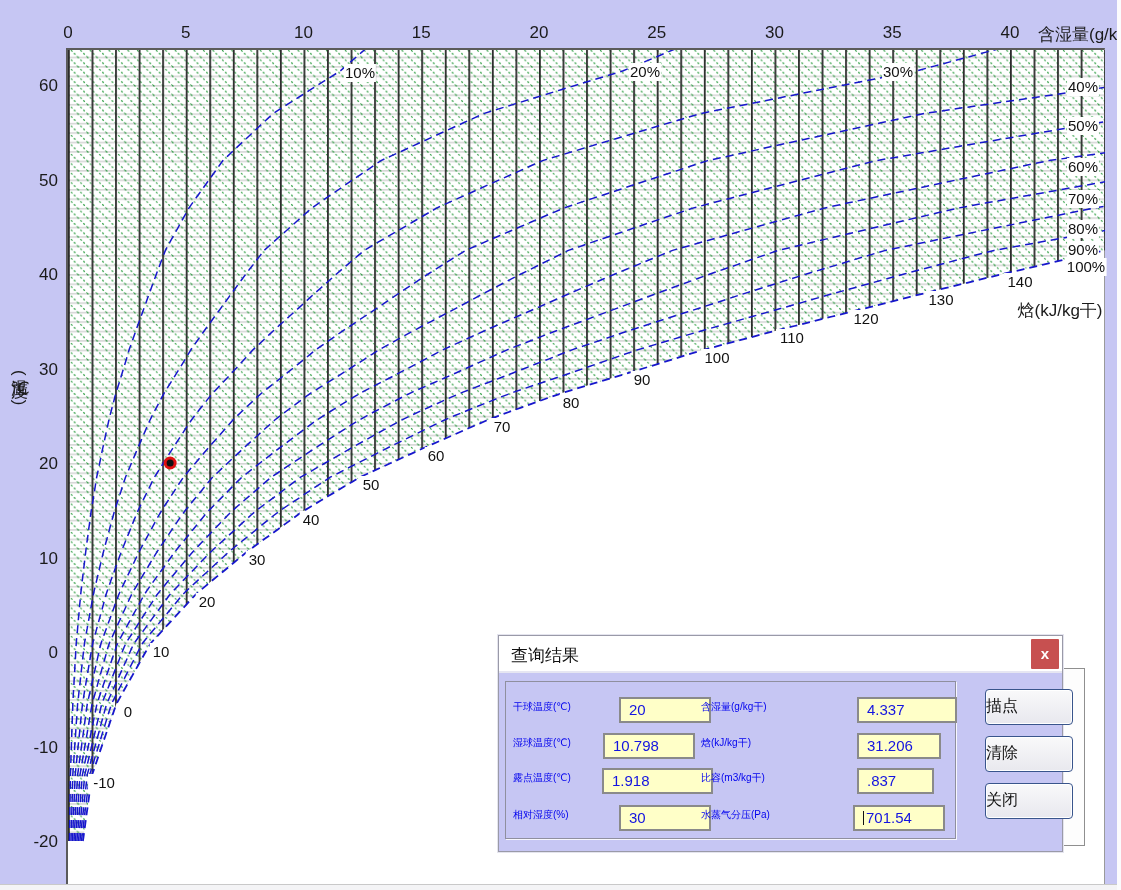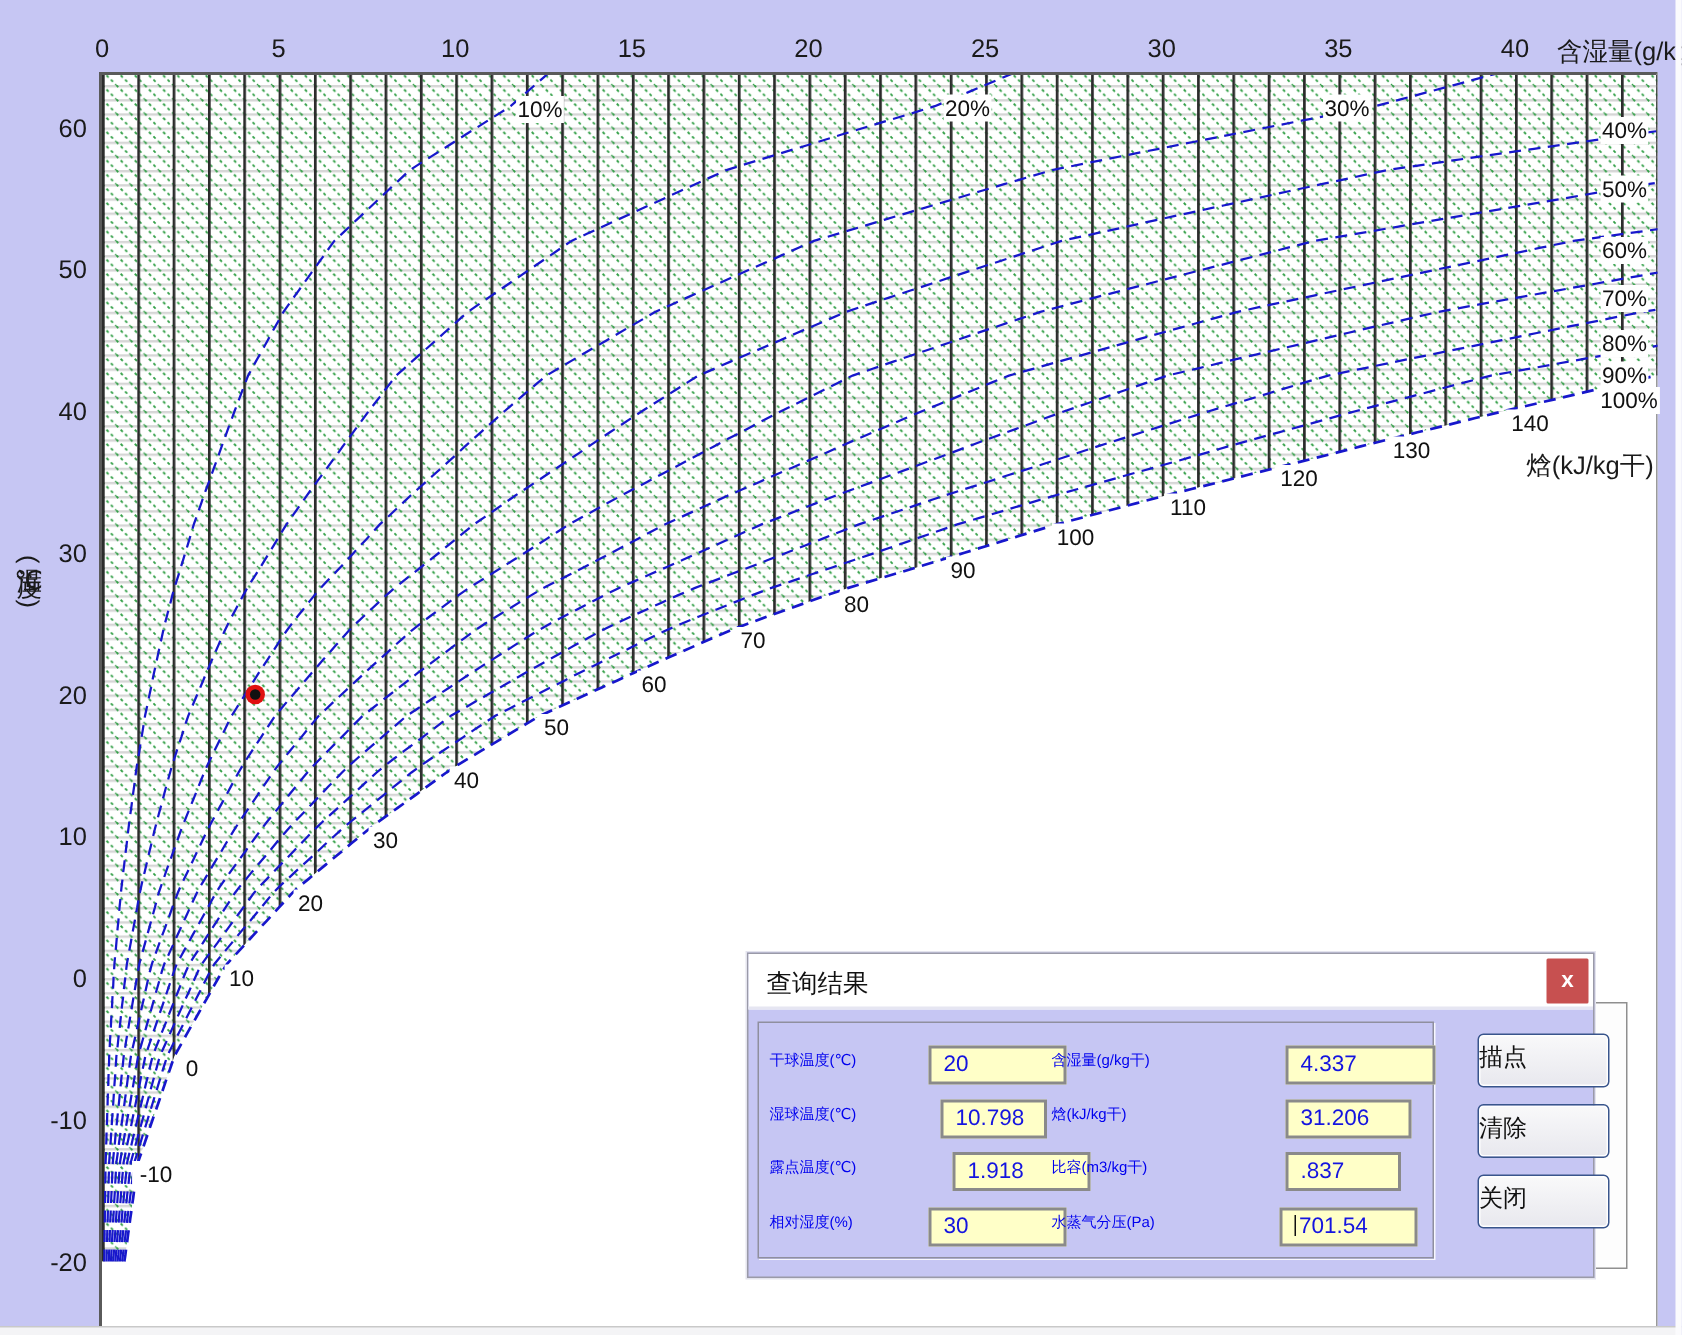--- a/index.html
+++ b/index.html
@@ -168,23 +168,23 @@
     <div id="dialog-titlebar">
       <div id="dialog-title">查询结果</div>
     </div>
     <div id="dialog-close">x</div>
 
     <div id="groupbox"></div>
 
     <div class="dlg-label" style="left:14px;top:64px">干球温度(℃)</div>
     <div class="dlg-field" style="left:120px;top:61px;width:92px">20</div>
     <div class="dlg-label" style="left:14px;top:100px">湿球温度(℃)</div>
-    <div class="dlg-field" style="left:128px;top:97px;width:71px">10.798</div>
+    <div class="dlg-field" style="left:104px;top:97px;width:92px">10.798</div>
     <div class="dlg-label" style="left:14px;top:135px">露点温度(℃)</div>
-    <div class="dlg-field" style="left:136px;top:132px;width:92px">1.918</div>
+    <div class="dlg-field" style="left:103px;top:132px;width:111px">1.918</div>
     <div class="dlg-label" style="left:14px;top:172px">相对湿度(%)</div>
     <div class="dlg-field" style="left:120px;top:169px;width:92px">30</div>
 
     <div class="dlg-label" style="left:202px;top:64px">含湿量(g/kg干)</div>
     <div class="dlg-field" style="left:358px;top:61px;width:100px">4.337</div>
     <div class="dlg-label" style="left:202px;top:100px">焓(kJ/kg干)</div>
     <div class="dlg-field" style="left:358px;top:97px;width:84px">31.206</div>
     <div class="dlg-label" style="left:202px;top:135px">比容(m3/kg干)</div>
     <div class="dlg-field" style="left:358px;top:132px;width:77px">.837</div>
     <div class="dlg-label" style="left:202px;top:172px">水蒸气分压(Pa)</div>

